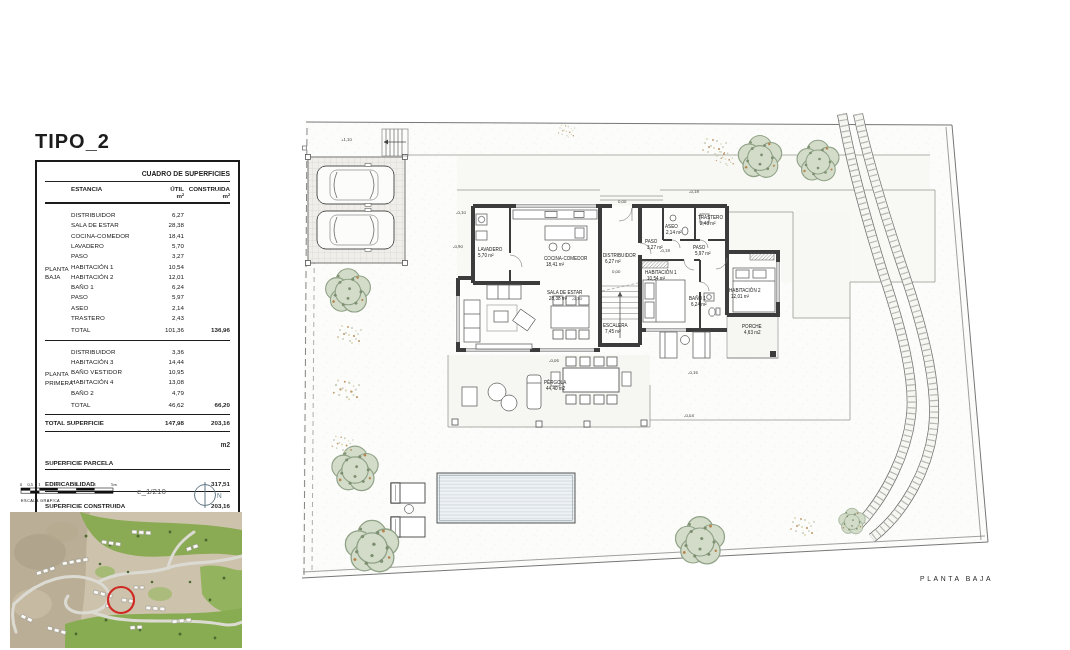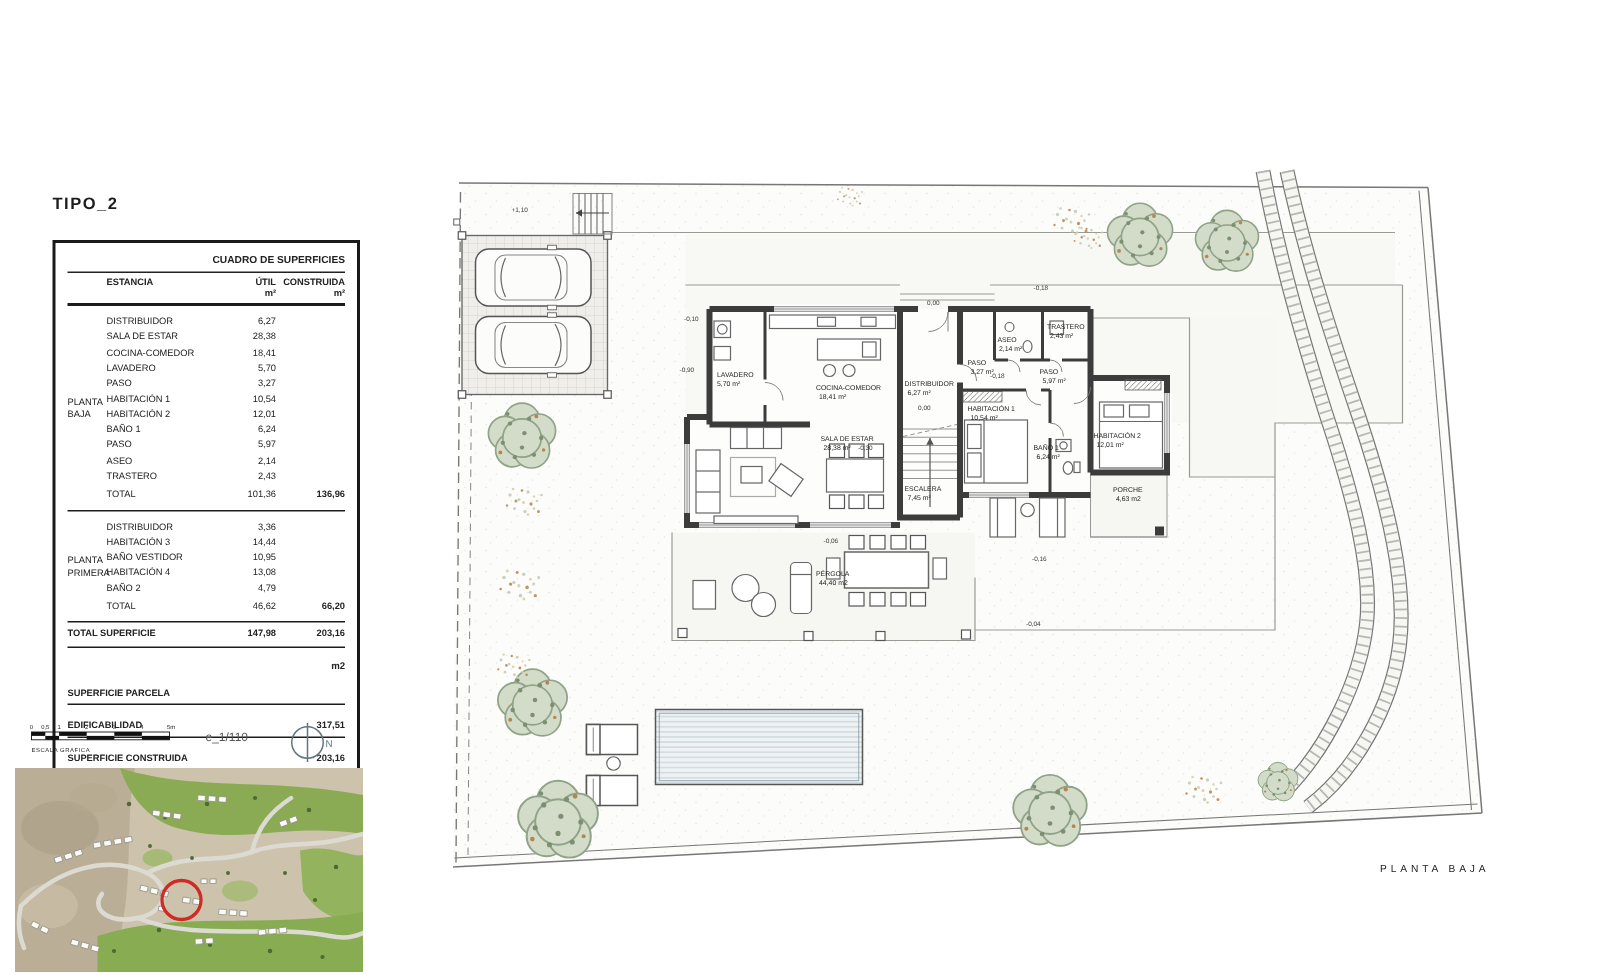--- a/index.html
+++ b/index.html
@@ -1,19 +1,19 @@
 <!DOCTYPE html>
 <html><head>
 <meta charset="utf-8">
 <style>
   html,body{margin:0;padding:0;background:#fff;}
   .page{position:relative;width:1070px;height:650px;background:#ffffff;overflow:hidden;
         font-family:"Liberation Sans",sans-serif;color:#222;}
   
-  #tipo-title{position:absolute;left:35px;top:130px;font-size:11px;font-weight:bold;
+  #tipo-title{position:absolute;left:35px;top:130px;font-size:20px;font-weight:bold;
               letter-spacing:1px;color:#1c1c1c;}
   .surf-table{position:absolute;left:35px;top:160px;width:205px;box-sizing:border-box;
               border:2px solid #1a1a1a;padding:4px 8px 10px 8px;font-size:6.2px;line-height:1.05;
               background:#fff;}
   .st-title{text-align:right;font-weight:bold;font-size:6.8px;padding:4px 0 4px 0;
             border-bottom:1.3px solid #222;}
   .st-colhead{display:flex;padding:4px 0 3px 0;border-bottom:2px solid #1c1c1c;font-weight:bold;}
   .ch-name{flex:1;margin-left:26px;}
   .ch-util{width:30px;text-align:right;}
   .ch-cons{width:46px;text-align:right;}
@@ -194,21 +194,21 @@
       <rect x="7" y="9" width="9.2" height="2.6"></rect>
         <rect x="25.4" y="9" width="18.4" height="2.6"></rect>
         <rect x="62.2" y="9" width="18.4" height="2.6"></rect>
       <rect x="16.2" y="11.6" width="9.2" height="2.6"></rect>
         <rect x="43.8" y="11.6" width="18.4" height="2.6"></rect>
         <rect x="80.6" y="11.6" width="18.4" height="2.6"></rect>
     </g>
     <rect x="7" y="9" width="92" height="5.2" fill="none" stroke="#111" stroke-width="0.6"></rect>
     <text class="scap" x="7" y="22.5">ESCALA GRAFICA</text>
   </svg>
-  <div id="scale-ratio">e_1/110</div>
+  <div id="scale-ratio">e_1/210</div>
   <svg id="northarrow" width="38" height="38" viewBox="0 0 38 38">
     <circle cx="17" cy="18" r="10.5" fill="none" stroke="#617683" stroke-width="1"></circle>
     <line x1="17" y1="5" x2="17" y2="31" stroke="#617683" stroke-width="1"></line>
     <text x="29" y="21" font-size="6.5" fill="#617683">N</text>
   </svg>
 
   <svg id="siteplan" width="232" height="136" viewBox="0 0 232 136">
     <rect width="232" height="136" fill="#cdc3ac"></rect>
     <path d="M0,0 H80 C72,40 82,92 62,136 H0 Z" fill="#bbae96"></path>
     <ellipse cx="30" cy="40" rx="26" ry="18" fill="#a99d85" opacity="0.6"></ellipse>

